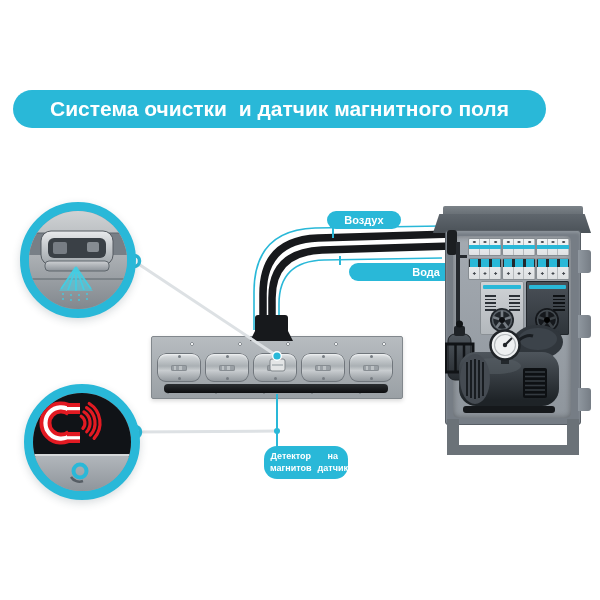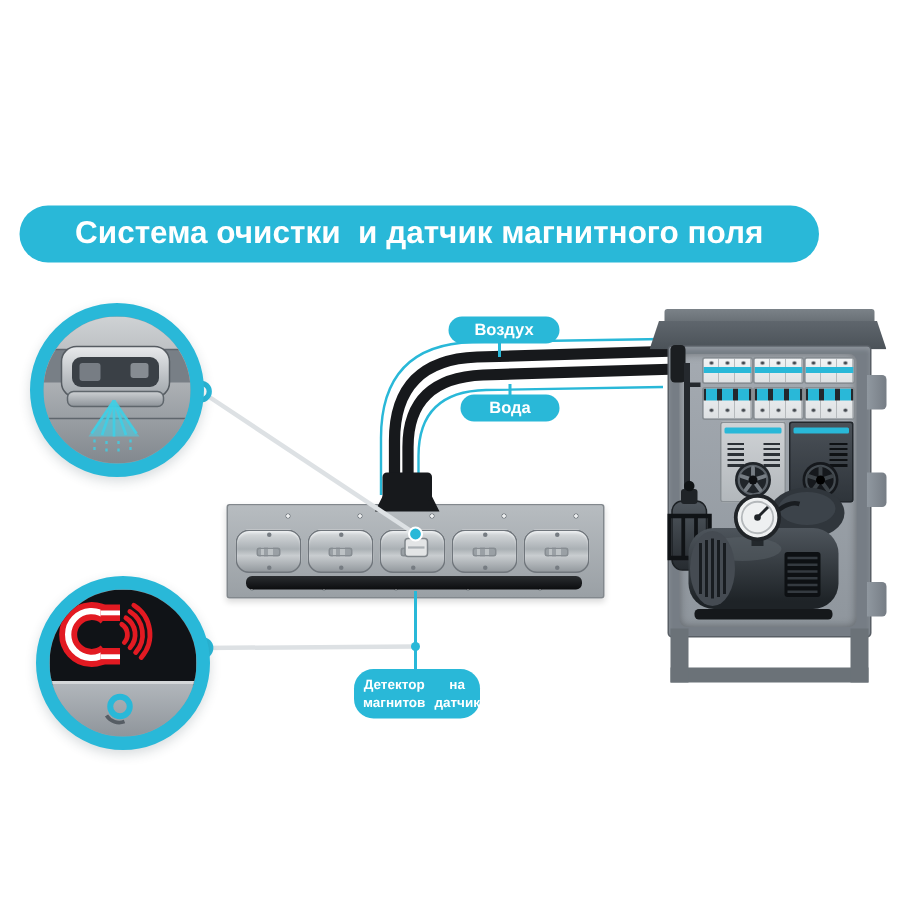--- a/index.html
+++ b/index.html
@@ -3,21 +3,21 @@
 <meta charset="utf-8">
 <style>
   html,body{margin:0;padding:0;background:#fff;}
   #stage{position:relative;width:600px;height:600px;background:#fff;overflow:hidden;
          font-family:"Liberation Sans","DejaVu Sans",sans-serif;}
   .abs{position:absolute;}
 
   
   .title-pill{left:13px;top:90px;width:533px;height:38px;border-radius:19px;
     background:var(--accent-cyan,#29b8d8);color:#fff;font-weight:bold;font-size:21px;
-    display:flex;align-items:center;justify-content:center;white-space:pre;z-index:6;margin-top:47px;}
+    display:flex;align-items:center;justify-content:center;white-space:pre;z-index:6;}
 
   
   .callout{border:9px solid var(--accent-cyan,#29b8d8);border-radius:50%;overflow:hidden;
     width:98px;height:98px;z-index:6;box-shadow:0 3px 8px rgba(40,60,70,.18);background:#9aa0a6;}
   .callout svg{display:block;}
   #nozzle-circle{left:20px;top:202px;}
   #magnet-circle{left:24px;top:384px;}
 
   
   .rail{left:151px;top:336px;width:250px;height:61px;z-index:1;
@@ -38,23 +38,23 @@
     background:linear-gradient(90deg,#9aa0a5 0 3px,#bdc2c5 3px 5px,#9aa0a5 5px 8px,#bdc2c5 8px 11px,#9aa0a5 11px 16px);
     box-shadow:inset 0 0 0 1px #878d92;}
   .magnet-strip{position:absolute;left:12px;top:47px;width:224px;height:9px;border-radius:4px;
     background:linear-gradient(180deg,#2a2d30,#0c0d0f);}
 
   
   #overlay{left:0;top:0;z-index:5;pointer-events:none;}
 
   
   .mini-pill{background:var(--accent-cyan,#29b8d8);color:#fff;font-weight:bold;border-radius:9px;
-    display:flex;align-items:center;justify-content:center;z-index:6;}
+    display:flex;align-items:center;justify-content:center;z-index:6;margin-left:28px;}
   #air-label{left:299px;top:211px;width:74px;height:18px;font-size:11px;}
-  #water-label{left:307px;top:263px;width:66px;height:18px;font-size:11px;}
+  #water-label{left:321px;top:263px;width:66px;height:18px;font-size:11px;padding-left:44px;}
   #detector-label{left:236px;top:446px;width:84px;height:33px;border-radius:13px;
     font-size:9px;line-height:1.3;text-align:center;}
 
   
   #cabinet{left:433px;top:203px;width:160px;height:252px;z-index:6;}
   .roof-top{left:10px;top:3px;width:140px;height:12px;background:linear-gradient(180deg,#7b8288,#61686e);border-radius:2px;}
   .roof-eave{left:0;top:11px;width:158px;height:19px;background:linear-gradient(180deg,#5f666d,#4b5258);
     clip-path:polygon(4% 0,96% 0,100% 100%,0 100%);}
   .cab-body{left:12px;top:27px;width:134px;height:193px;background:#767d85;border:1px solid #585e65;
     border-radius:3px;box-shadow:inset 0 2px 3px #8d949b;}

